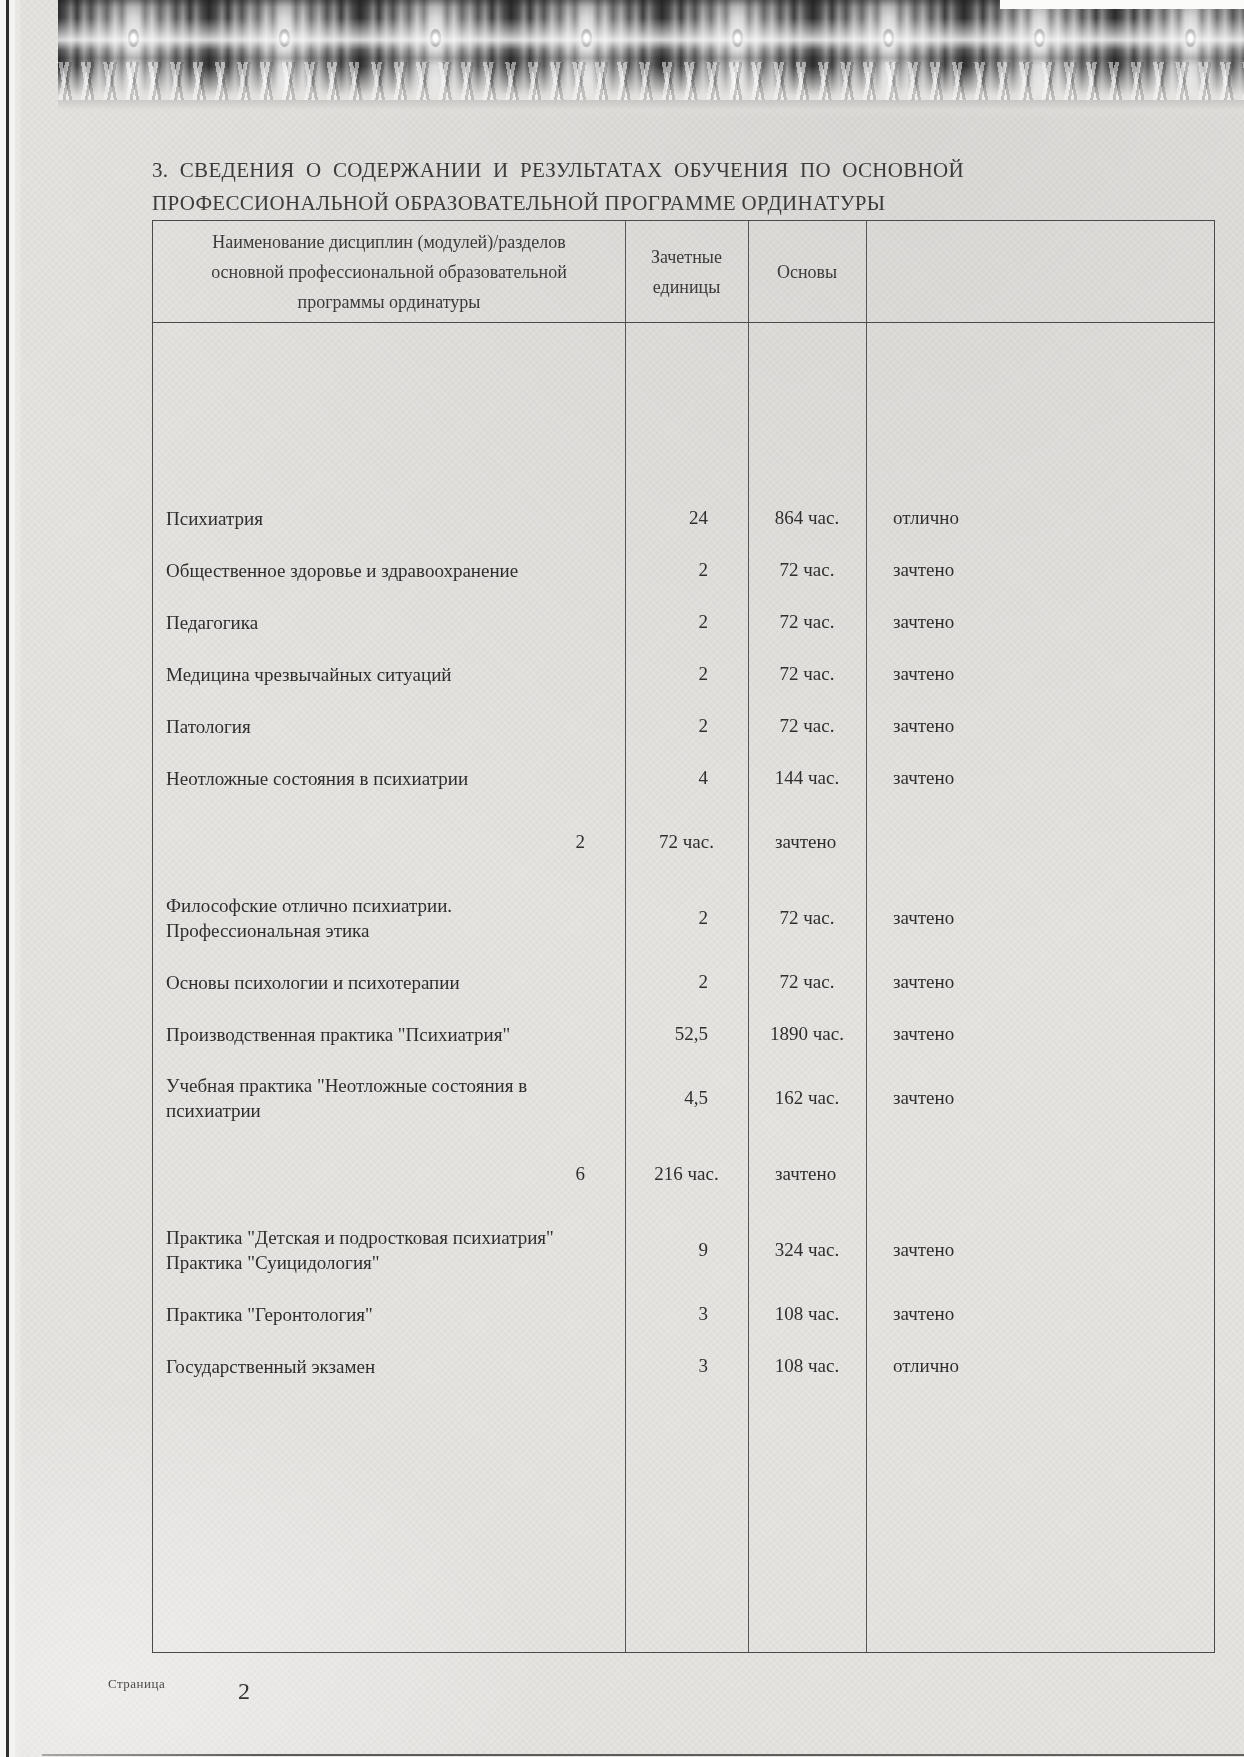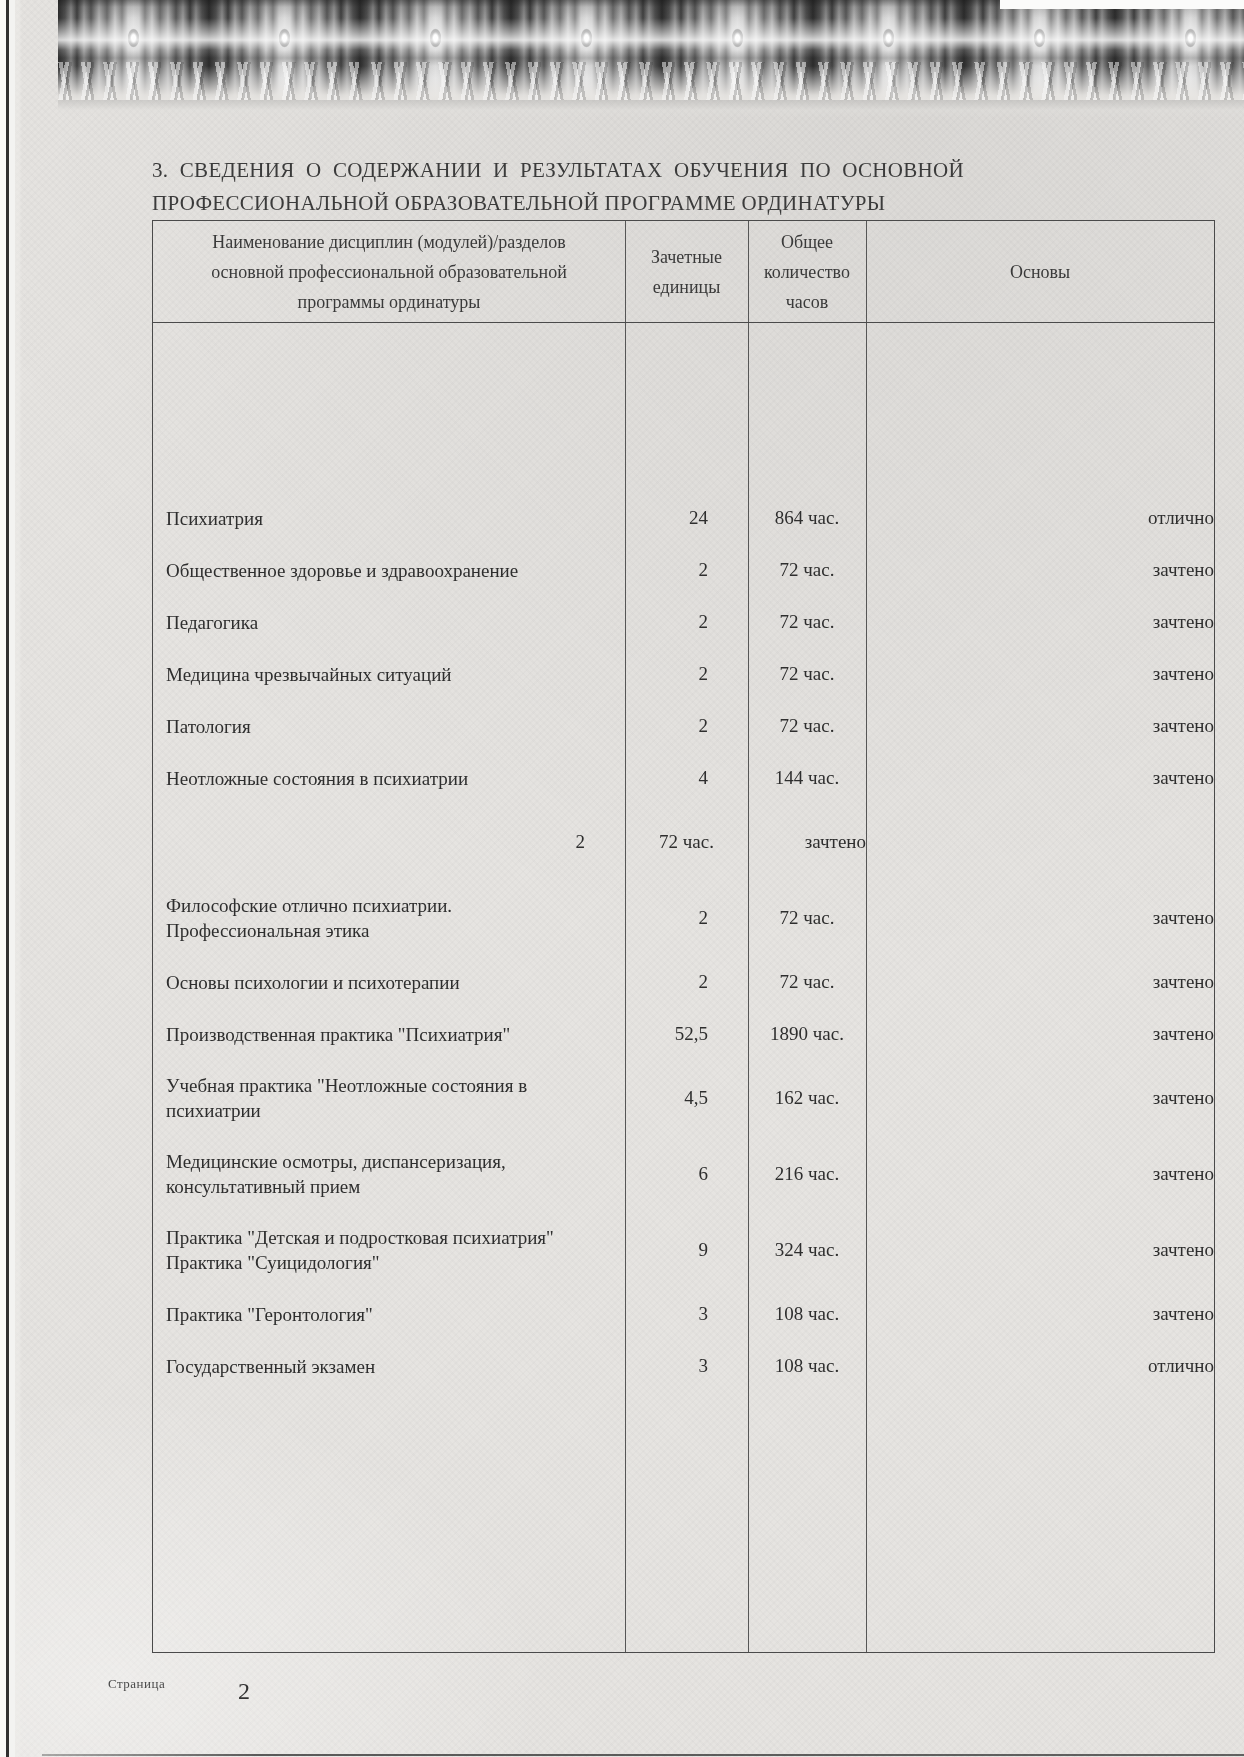--- a/index.html
+++ b/index.html
@@ -78,21 +78,21 @@
   .spacer{height:168px;flex:none;}
   .filler{flex:1;}
   .trow{
     display:grid;grid-template-columns:472px 123px 118px 1fr;
     height:52px;flex:none;align-items:center;font-size:19px;
   }
   .trow.tall{height:76px;}
   .c1{padding-left:13px;white-space:pre-line;line-height:25px;}
   .c2{text-align:right;padding-right:40px;}
   .c3{text-align:center;}
-  .c4{padding-left:35px;text-align:right;}
+  .c4{padding-left:27px;}
   
   .footer-label{position:absolute;left:108px;top:1676px;font-size:13px;color:#4a4a4a;letter-spacing:.5px;font-family:Liberation Serif, serif;}
   .footer-num{position:absolute;left:238px;top:1678px;font-size:24px;color:#333;}
 </style>
 </head>
 <body>
 
 <div class="scan">
 
   <div class="ornament"></div>
@@ -110,23 +110,20 @@
     <div class="vline v2"></div>
     <div class="vline v3"></div>
     <div class="hsep"></div>
 
     <div class="thead">
       <div class="hcell">Наименование дисциплин (модулей)/разделов
 основной профессиональной образовательной
 программы ординатуры</div>
       <div class="hcell">Зачетные
 единицы</div>
-      <div class="hcell">Общее
-количество
-часов</div>
       <div class="hcell">Основы</div>
     </div>
 
     <div class="tbody">
       <div class="spacer"></div>
       <div id="rows-host" style="display:contents"><div class="trow">
             <div class="cell c1">Психиатрия</div>
             <div class="cell c2">24</div>
             <div class="cell c3">864 час.</div>
             <div class="cell c4">отлично</div>
@@ -175,22 +172,20 @@
             <div class="cell c2">52,5</div>
             <div class="cell c3">1890 час.</div>
             <div class="cell c4">зачтено</div>
           </div><div class="trow tall">
             <div class="cell c1">Учебная практика "Неотложные состояния в
 психиатрии</div>
             <div class="cell c2">4,5</div>
             <div class="cell c3">162 час.</div>
             <div class="cell c4">зачтено</div>
           </div><div class="trow tall">
-            <div class="cell c1">Медицинские осмотры, диспансеризация,
-консультативный прием</div>
             <div class="cell c2">6</div>
             <div class="cell c3">216 час.</div>
             <div class="cell c4">зачтено</div>
           </div><div class="trow tall">
             <div class="cell c1">Практика "Детская и подростковая психиатрия"
 Практика "Суицидология"</div>
             <div class="cell c2">9</div>
             <div class="cell c3">324 час.</div>
             <div class="cell c4">зачтено</div>
           </div><div class="trow">

